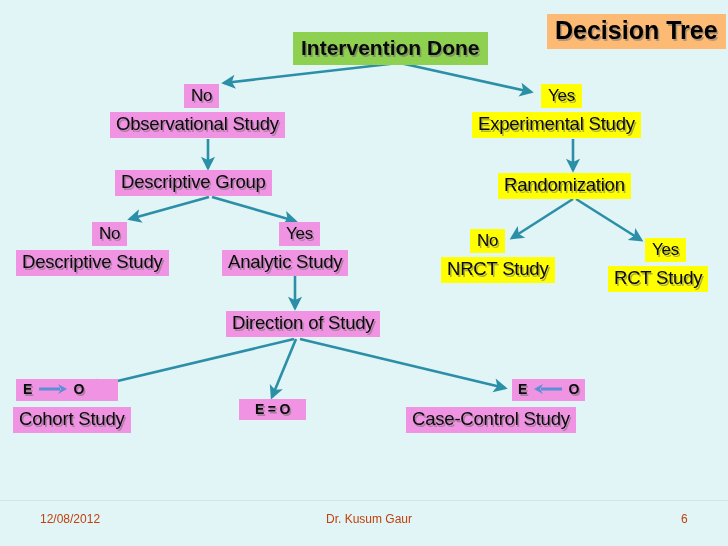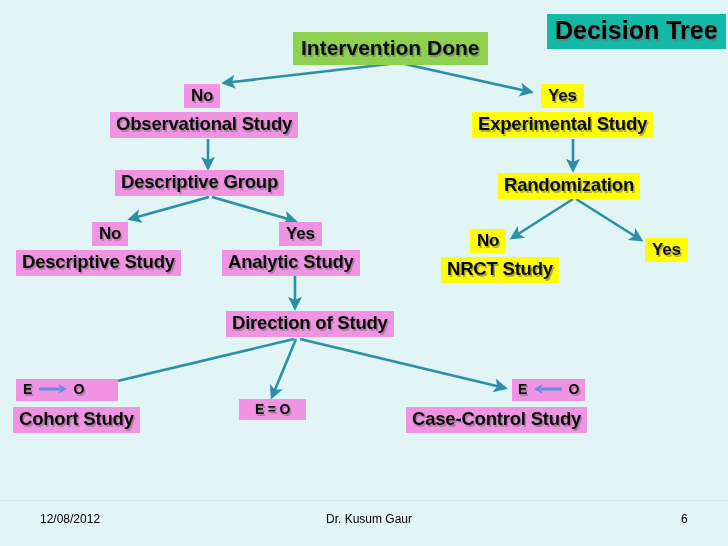--- a/index.html
+++ b/index.html
@@ -8,39 +8,39 @@
     background:#e1f4f6;
     font-family:"Liberation Sans", sans-serif;
     overflow:hidden;
     position:relative;
   }
   #slide{position:absolute;left:0;top:0;width:728px;height:546px;}
   #arrows{position:absolute;left:0;top:0;width:728px;height:546px;pointer-events:none;}
 
   .node{
     position:absolute;
-    font-weight:bold;
+    font-weight:normal;
     color:#0a0a0a;
     line-height:1.0;
     white-space:nowrap;
     text-shadow:1.5px 1.5px 0 rgba(110,110,110,.55);
     letter-spacing:-0.2px;
   }
   .lbl{            
     font-size:17px;
     padding:3px 7px 4px 7px;
   }
   .box{            
     font-size:18.5px;
     padding:3px 6px 4px 6px;
   }
   .pink{background:#f193e3;}
   .yellow{background:#ffff00;}
   .green-lite{background:#8ed04f;}
-  .green-dark{background:#14b8a6;}
+  .green-dark{background:#fdba74;}
 
   #title{
     position:absolute;left:547px;top:14px;
     font-size:25px;font-weight:bold;color:#000;
     padding:2px 8px 4px 8px;
     text-shadow:1.5px 1.5px 0 rgba(110,110,110,.5);
     white-space:nowrap;
   }
   #root{
     position:absolute;left:293px;top:32px;
@@ -48,21 +48,21 @@
     padding:4px 8px 5px 8px;
     text-shadow:1.5px 1.5px 0 rgba(110,110,110,.55);
     white-space:nowrap;
   }
 
   .eo{ font-size:14px; font-weight:bold; }
   .eo .ar{ display:inline-block; vertical-align:middle; margin:0 2px; }
 
   #footer{
     position:absolute;left:0;top:500px;width:728px;height:46px;
-    color:#000000;font-size:12px;font-weight:normal;
+    color:#c2410c;font-size:12px;font-weight:normal;
   }
   #footer span{position:absolute;top:12px;white-space:nowrap;}
   #f-date{left:40px;}
   #f-author{left:326px;}
   #f-page{left:681px;}
   #footline{position:absolute;left:0;top:0;width:728px;height:1px;background:#cfe6ea;}
 </style>
 </head>
 <body>
 
@@ -150,20 +150,21 @@
   <div class="node lbl yellow" style="left:541px;top:84px;">Yes</div>
 
   <div class="node box yellow" style="left:472px;top:112px;">Experimental Study</div>
 
   <div class="node box yellow" style="left:498px;top:173px;">Randomization</div>
 
   <div class="node lbl yellow" style="left:470px;top:229px;">No</div>
   <div class="node box yellow" style="left:441px;top:257px;">NRCT Study</div>
 
   <div class="node lbl yellow" style="left:645px;top:238px;">Yes</div>
+  <div class="node box yellow" style="left:608px;top:266px;">RCT Study</div>
 
   <div id="footer">
     <div id="footline"></div>
     <span id="f-date">12/08/2012</span>
     <span id="f-author">Dr. Kusum Gaur</span>
     <span id="f-page">6</span>
   </div>
 
 </div>
 

